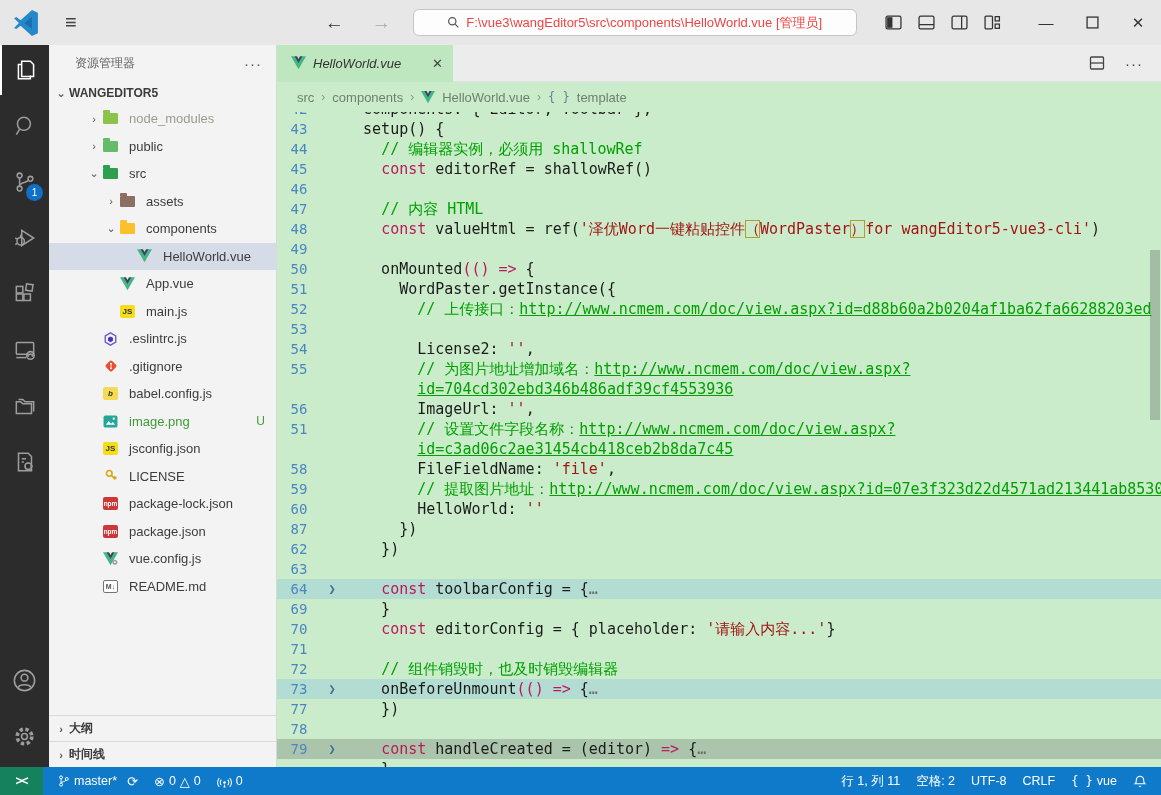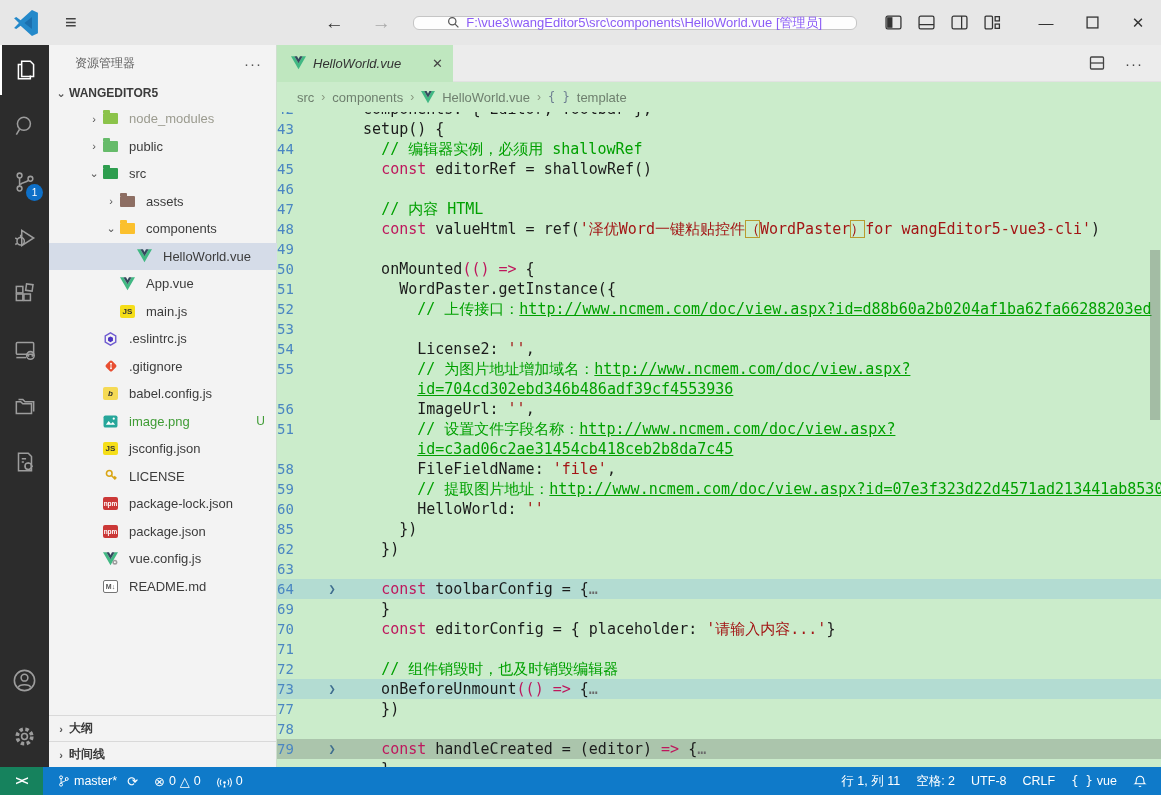--- a/index.html
+++ b/index.html
@@ -9,23 +9,23 @@
   #app { position:relative; width:1161px; height:795px; background:#ececec; }
 
   
   #titlebar { left:0; top:0; width:1161px; height:45px; background:#e7e7e7;
     display:flex; align-items:center; color:#333; }
   .tb-logo { width:26px; height:26px; margin-left:13px; }
   .tb-menu { font-size:20px; color:#444; margin-left:26px; cursor:default; }
   .tb-nav { display:flex; gap:28px; margin-left:248px; font-size:19px; }
   .tb-arrow { color:#333; }
   .tb-arrow.disabled { color:#a8a8a8; }
-  .tb-search { margin-left:22px; width:444px; height:14px; background:#fdfdfd;
+  .tb-search { margin-left:22px; width:444px; height:27px; background:#fdfdfd;
     border:1px solid #c5c5c5; border-radius:6px; display:flex; align-items:center;
-    justify-content:center; font-size:13px; color:#8b5cf6; gap:6px; }
+    justify-content:center; font-size:13px; color:#ef4444; gap:6px; }
   .tb-right { margin-left:auto; display:flex; align-items:center; }
   .tb-layouts { display:flex; gap:16px; margin-right:22px; }
   .tb-win { display:flex; }
   .tb-winbtn { width:46px; height:45px; display:flex; align-items:center;
     justify-content:center; font-size:15px; color:#333; }
 
   
   #activitybar { left:0; top:45px; width:49px; height:722px; background:#2c2c2c;
     display:flex; flex-direction:column; align-items:center; }
   .ab-item { width:49px; height:50px; display:flex; align-items:center;
@@ -84,21 +84,21 @@
   .bc-braces { color:#6d7d91; font-family:"DejaVu Sans Mono",monospace; font-size:12px; }
 
   #editor { left:277px; top:112px; width:884px; height:655px; background:#cbeccb;
     overflow:hidden; }
   #code-lines { margin-top:-13px; font-family:"DejaVu Sans Mono",monospace;
     font-size:15px; }
   .code-row { height:20px; display:flex; white-space:pre; position:relative; }
   .code-row.hl-blue { background:rgba(120,180,230,0.28); }
   .code-row.hl-grey { background:rgba(105,115,108,0.32); }
   .gutter { width:68px; flex:none; display:flex; }
-  .lnum { width:44px; text-align:left; color:#4a86c2; font-size:14px; line-height:20px; }
+  .lnum { width:44px; text-align:center; color:#4a86c2; font-size:14px; line-height:20px; }
   .fold-caret { width:22px; text-align:center; color:#3f6e8f; font-size:12px; line-height:20px; }
   .code-text { line-height:20px; }
   .tk-p { color:#1b1b1b; } .tk-k { color:#be185d;text-align:right; } .tk-c { color:#00a000; }
   .tk-l { color:#00a000; text-decoration:underline; }
   .tk-s { color:#a31515; } .tk-sl { color:#a31515; text-decoration:underline; }
   .tk-f { color:#6a6a6a; }
   .tk-b { color:#a31515; outline:1px solid #b89b2e; outline-offset:-1px; }
   .redbox { position:relative; }
   .redbox::after { content:""; position:absolute; left:-7px; right:-7px; top:-3px;
     bottom:-5px; border:3px solid #e01414; pointer-events:none; }
@@ -466,21 +466,21 @@
         <div class="code-row"><span class="gutter"><span class="lnum">53</span><span class="fold-caret"></span></span></div>
         <div class="code-row"><span class="gutter"><span class="lnum">54</span><span class="fold-caret"></span></span><span class="code-text"><span class="tk-p">        License2: </span><span class="tk-s">''</span><span class="tk-p">,</span></span></div>
         <div class="code-row"><span class="gutter"><span class="lnum">55</span><span class="fold-caret"></span></span><span class="code-text"><span class="tk-p">        </span><span class="tk-c">// 为图片地址增加域名：</span><span class="tk-l">http://www.ncmem.com/doc/view.aspx?</span></span></div>
         <div class="code-row"><span class="gutter"><span class="lnum"></span><span class="fold-caret"></span></span><span class="code-text"><span class="tk-p">        </span><span class="tk-l">id=704cd302ebd346b486adf39cf4553936</span></span></div>
         <div class="code-row"><span class="gutter"><span class="lnum">56</span><span class="fold-caret"></span></span><span class="code-text"><span class="tk-p">        ImageUrl: </span><span class="tk-s">''</span><span class="tk-p">,</span></span></div>
         <div class="code-row"><span class="gutter"><span class="lnum">51</span><span class="fold-caret"></span></span><span class="code-text"><span class="tk-p">        </span><span class="tk-c">// 设置文件字段名称：</span><span class="tk-l">http://www.ncmem.com/doc/view.aspx?</span></span></div>
         <div class="code-row"><span class="gutter"><span class="lnum"></span><span class="fold-caret"></span></span><span class="code-text"><span class="tk-p">        </span><span class="tk-l">id=c3ad06c2ae31454cb418ceb2b8da7c45</span></span></div>
         <div class="code-row"><span class="gutter"><span class="lnum">58</span><span class="fold-caret"></span></span><span class="code-text"><span class="tk-p">        FileFieldName: </span><span class="tk-s">'file'</span><span class="tk-p">,</span></span></div>
         <div class="code-row"><span class="gutter"><span class="lnum">59</span><span class="fold-caret"></span></span><span class="code-text"><span class="tk-p">        </span><span class="tk-c">// 提取图片地址：</span><span class="tk-l">http://www.ncmem.com/doc/view.aspx?id=07e3f323d22d4571ad213441ab8530cd</span></span></div>
         <div class="code-row"><span class="gutter"><span class="lnum">60</span><span class="fold-caret"></span></span><span class="code-text"><span class="tk-p">        HelloWorld: </span><span class="tk-s">''</span></span></div>
-        <div class="code-row"><span class="gutter"><span class="lnum">85</span><span class="fold-caret"></span></span><span class="code-text"><span class="tk-p">      })</span></span></div>
+        <div class="code-row"><span class="gutter"><span class="lnum">87</span><span class="fold-caret"></span></span><span class="code-text"><span class="tk-p">      })</span></span></div>
         <div class="code-row"><span class="gutter"><span class="lnum">62</span><span class="fold-caret"></span></span><span class="code-text"><span class="tk-p">    })</span></span></div>
         <div class="code-row"><span class="gutter"><span class="lnum">63</span><span class="fold-caret"></span></span><span class="code-text"></span></div>
         <div class="code-row hl-blue"><span class="gutter"><span class="lnum">64</span><span class="fold-caret">❯</span></span><span class="code-text"><span class="tk-p">    </span><span class="tk-k">const</span><span class="tk-p"> toolbarConfig = {</span><span class="tk-f">…</span></span></div>
         <div class="code-row"><span class="gutter"><span class="lnum">69</span><span class="fold-caret"></span></span><span class="code-text"><span class="tk-p">    }</span></span></div>
         <div class="code-row"><span class="gutter"><span class="lnum">70</span><span class="fold-caret"></span></span><span class="code-text"><span class="tk-p">    </span><span class="tk-k">const</span><span class="tk-p"> editorConfig = { placeholder: </span><span class="tk-s">'请输入内容...'</span><span class="tk-p">}</span></span></div>
         <div class="code-row"><span class="gutter"><span class="lnum">71</span><span class="fold-caret"></span></span><span class="code-text"></span></div>
         <div class="code-row"><span class="gutter"><span class="lnum">72</span><span class="fold-caret"></span></span><span class="code-text"><span class="tk-p">    </span><span class="tk-c">// 组件销毁时，也及时销毁编辑器</span></span></div>
         <div class="code-row hl-blue"><span class="gutter"><span class="lnum">73</span><span class="fold-caret">❯</span></span><span class="code-text"><span class="tk-p">    onBeforeUnmount</span><span class="tk-k">(()</span><span class="tk-p"> </span><span class="tk-k">=&gt;</span><span class="tk-p"> {</span><span class="tk-f">…</span></span></div>
         <div class="code-row"><span class="gutter"><span class="lnum">77</span><span class="fold-caret"></span></span><span class="code-text"><span class="tk-p">    })</span></span></div>
         <div class="code-row"><span class="gutter"><span class="lnum">78</span><span class="fold-caret"></span></span><span class="code-text"></span></div>

